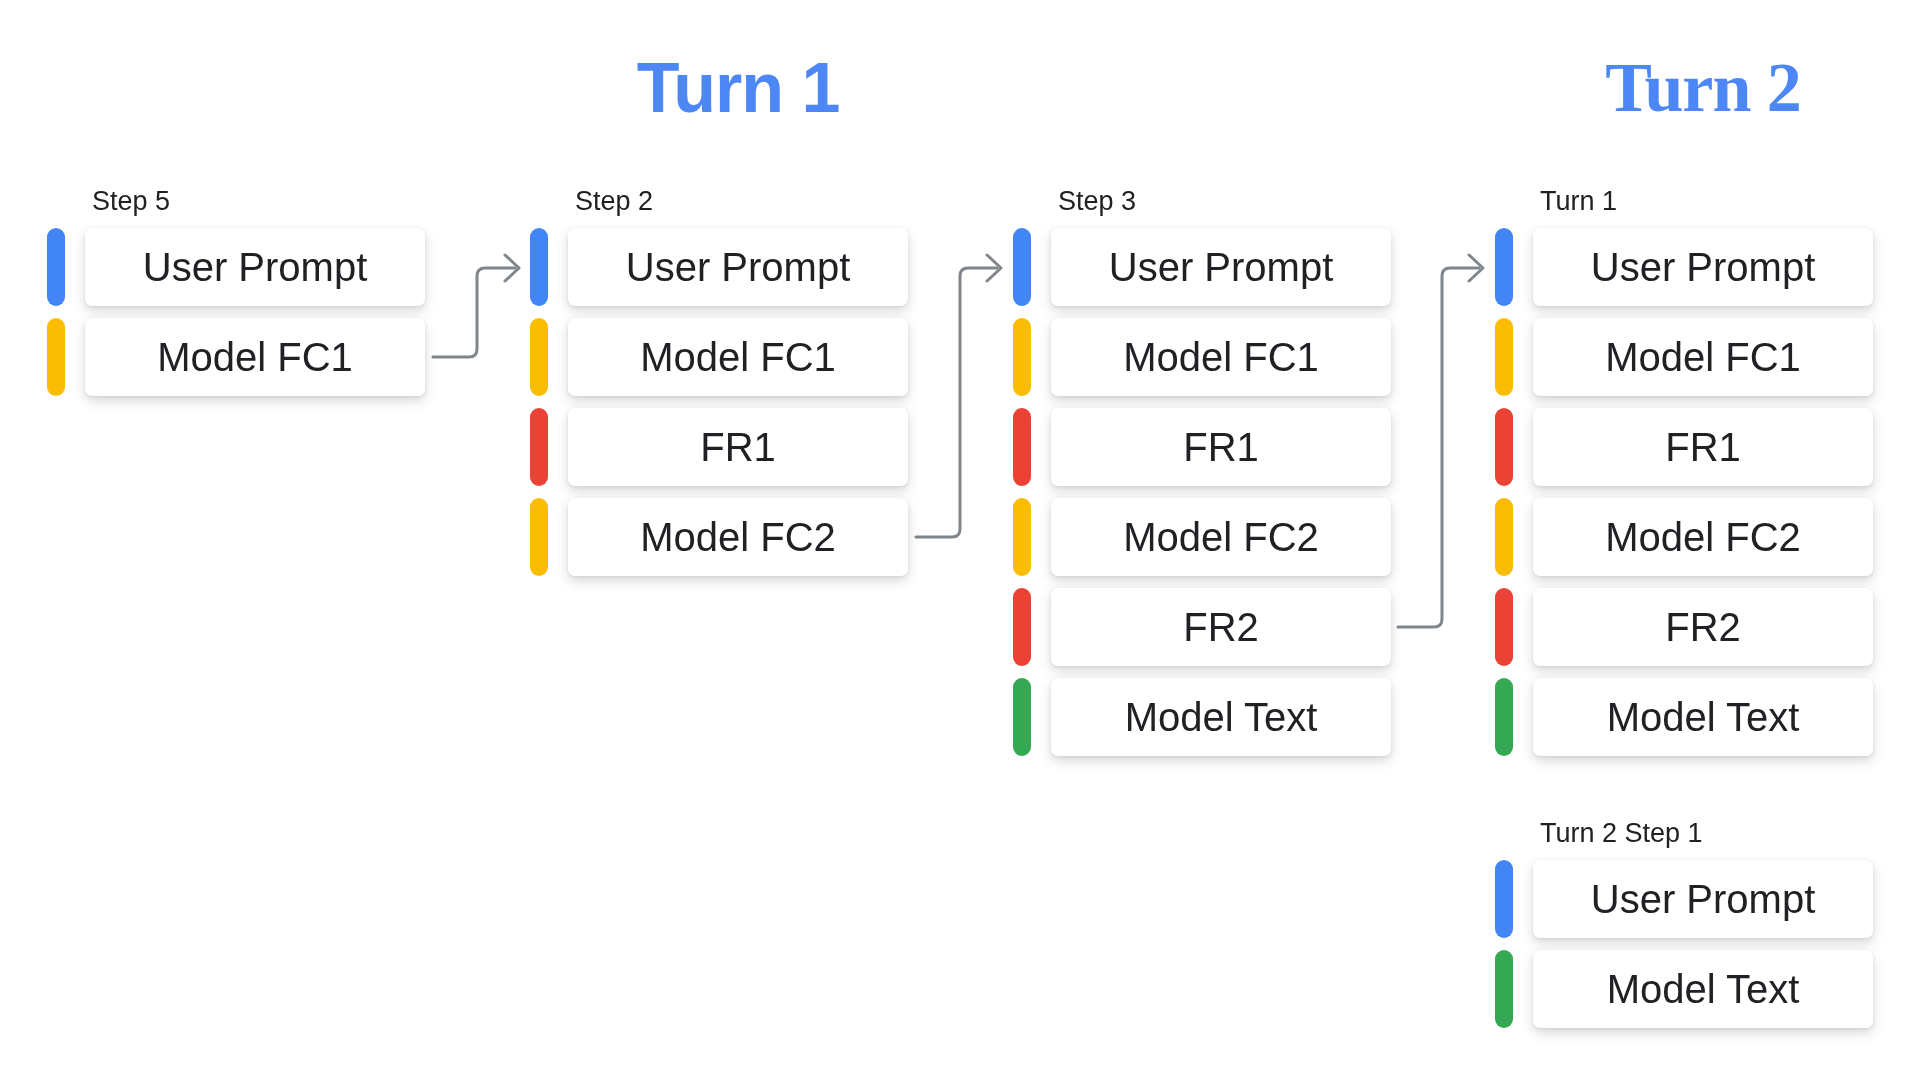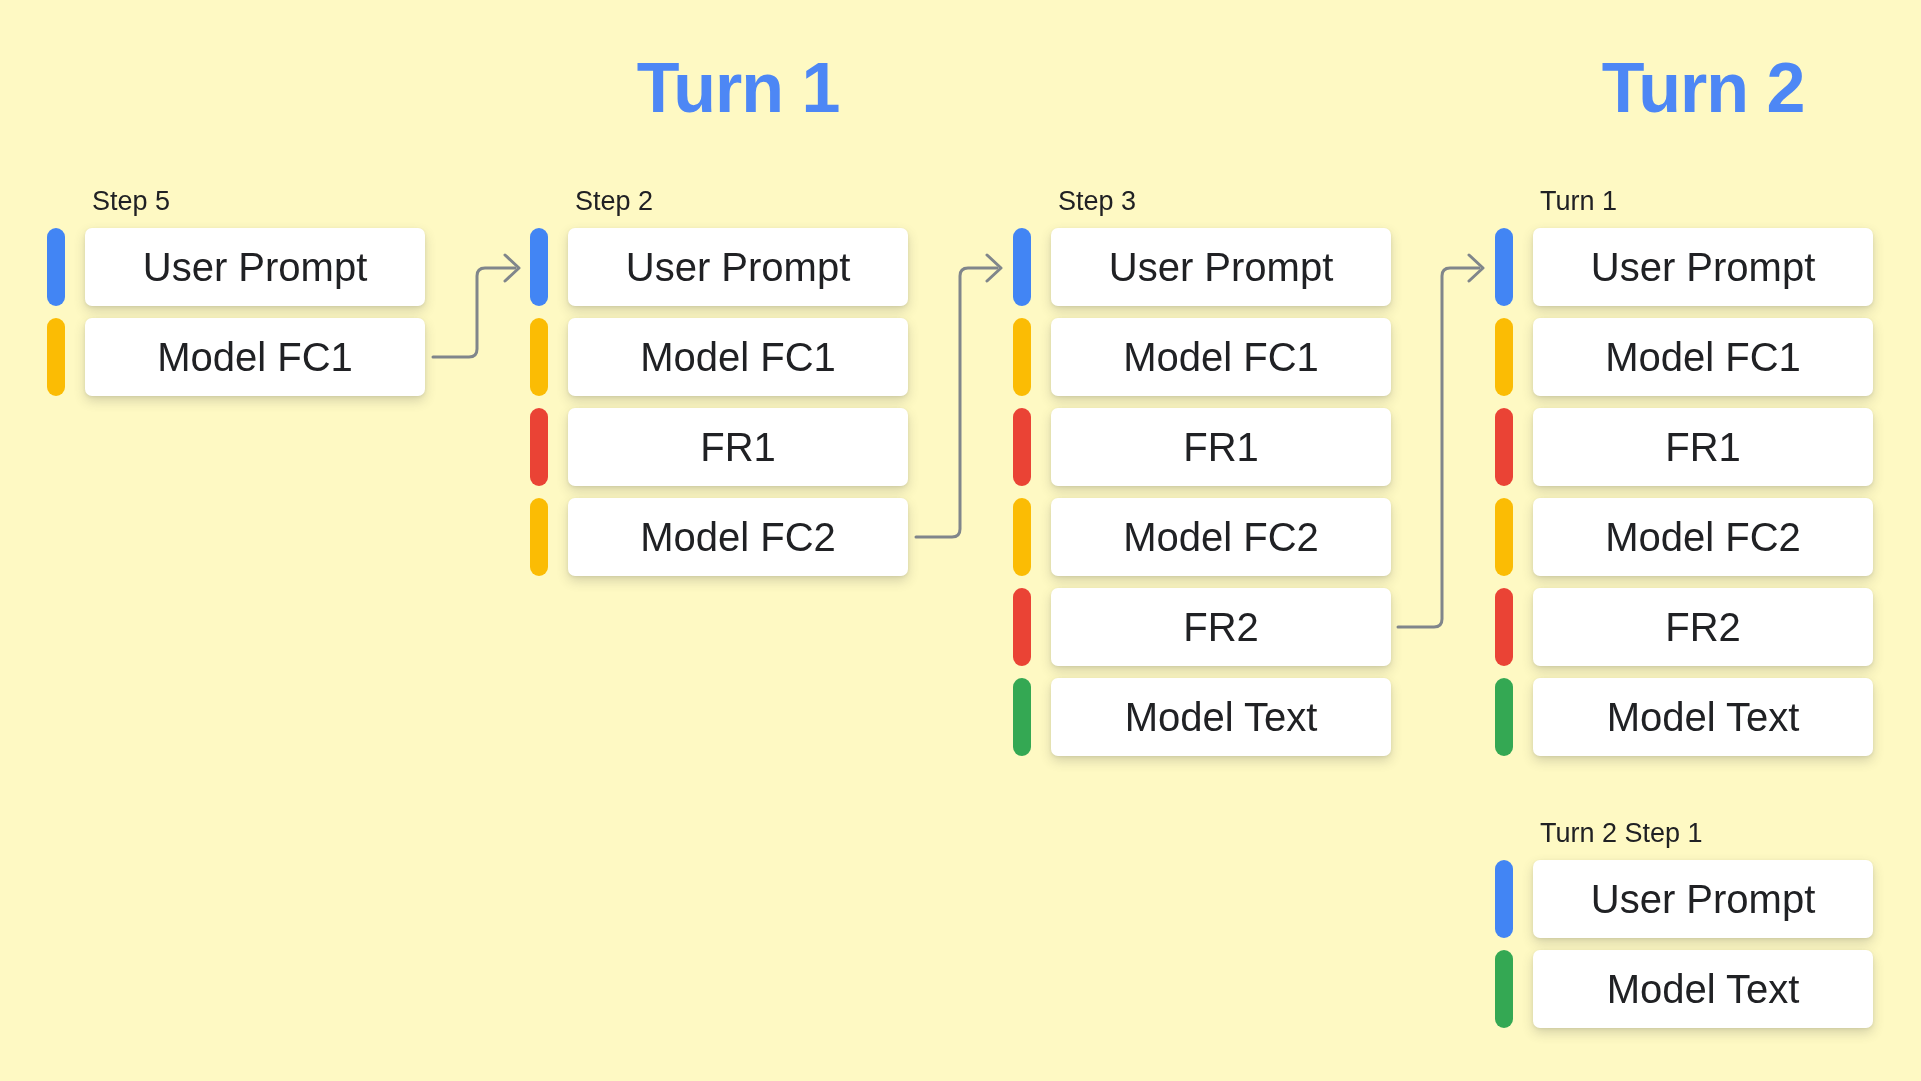--- a/index.html
+++ b/index.html
@@ -1,37 +1,37 @@
 <!DOCTYPE html>
 <html><head>
 <meta charset="utf-8">
 <style>
   html,body { margin:0; padding:0; background:#E8EAED; }
   #canvas {
     position:relative;
     width:1921px; height:1081px;
-    background:#fef9c3;
+    background:#ffffff;
     font-family:"Liberation Sans", sans-serif;
     overflow:hidden;
   }
 
   
   .big-header {
     position:absolute;
     top:48px;
     width:340px;
     text-align:center;
     font-size:70px;
     font-weight:600;
     letter-spacing:-1px;
     color:#4D87F5;
     white-space:nowrap;
   }
   .big-header--turn1 { left:568px; }
-  .big-header--turn2 { left:1533px; }
+  .big-header--turn2 { left:1533px;font-family:Liberation Serif, serif; }
 
   
   svg.arrows {
     position:absolute; left:0; top:0;
     width:1921px; height:1081px;
     pointer-events:none;
   }
   .arrow-path {
     fill:none;
     stroke:#80868B;

